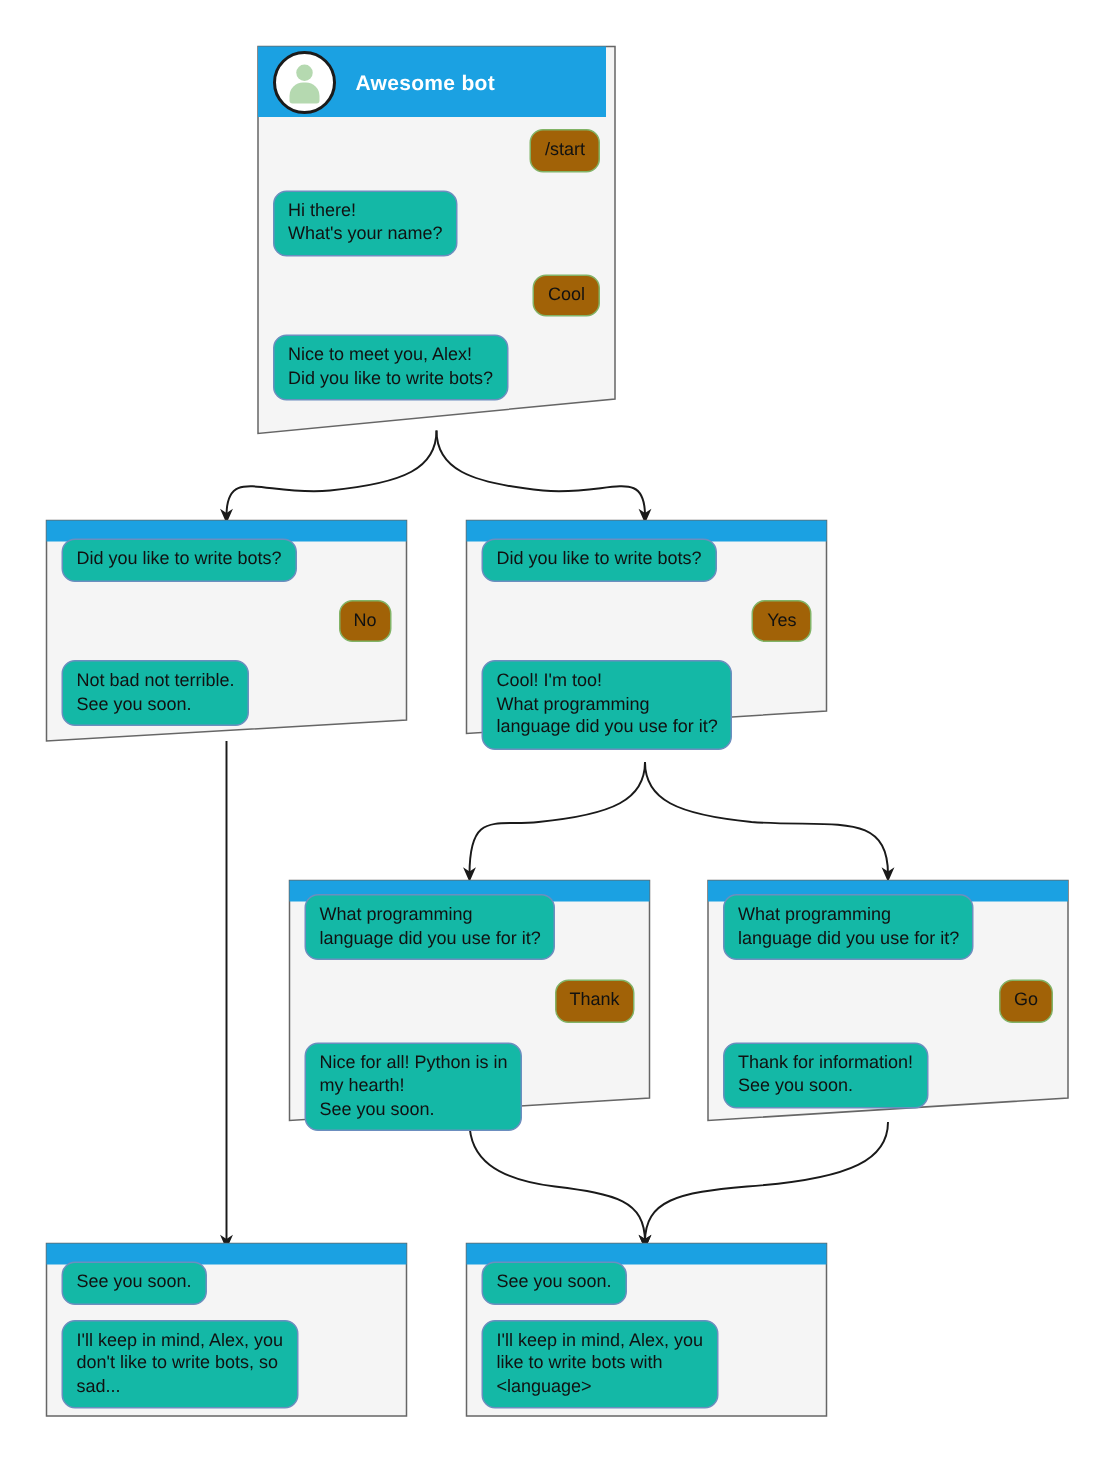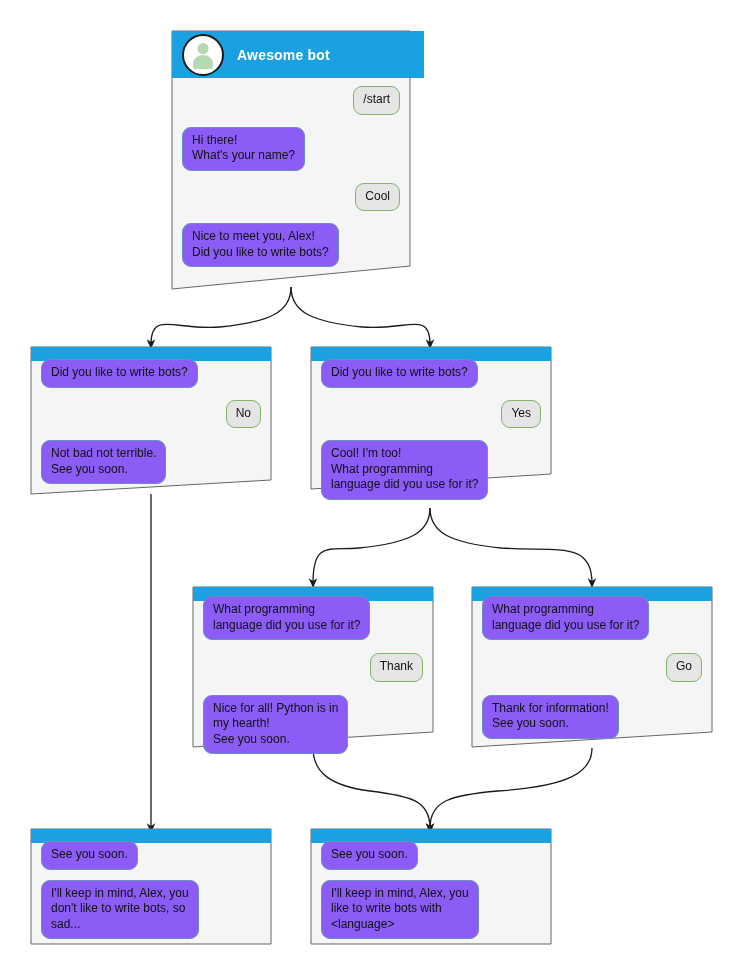--- a/index.html
+++ b/index.html
@@ -105,26 +105,26 @@
     font-size: 12px;
     line-height: 15.5px;
     padding: 5px 9px 6px 9px;
     border-radius: 9px;
     box-sizing: border-box;
     white-space: pre-line;
     color: #111111;
     max-width: 86%;
   }
   .bubble.bot {
-    background: #8b5cf6;
+    background: #14b8a6;
     border: 1px solid #6c8ebf;
     align-self: flex-start;
   }
   .bubble.user {
-    background: #e5e5e5;
+    background: #a16207;
     border: 1px solid #82b366;
     align-self: flex-end;
     text-align: left;
   }
 </style>
 </head>
 <body>
 
 <div id="canvas">
 
@@ -150,21 +150,21 @@
 
       <path d="M592,748 C592,772 570,786 498,791 C452,795 430,800 430,828" marker-end="url(#arrow)"></path>
     </g>
   </svg>
 
   <div class="card" style="left:166px; top:26px; width:250px; height:270px;">
     <svg class="card-shape" viewBox="0 0 250 270" preserveAspectRatio="none">
       <polygon points="6,5 244,5 244,240 6,263" fill="#f5f5f5" stroke="#666666" stroke-width="1"></polygon>
     </svg>
     <div class="card-inner">
-      <div class="card-header" style="left:6px; top:5px; width:252px;">
+      <div class="card-header" style="left:6px; top:5px; width:232px;">
         <div class="avatar">
           <span class="head"></span>
             <span class="body"></span>
         </div>
         <span class="bot-title">Awesome bot</span>
       </div>
       <div class="bubbles" style="top:60px; left:6px; width:238px; gap:12px;">
         <div class="bubble user">/start</div>
         <div class="bubble bot">Hi there!
 What's your name?</div>

